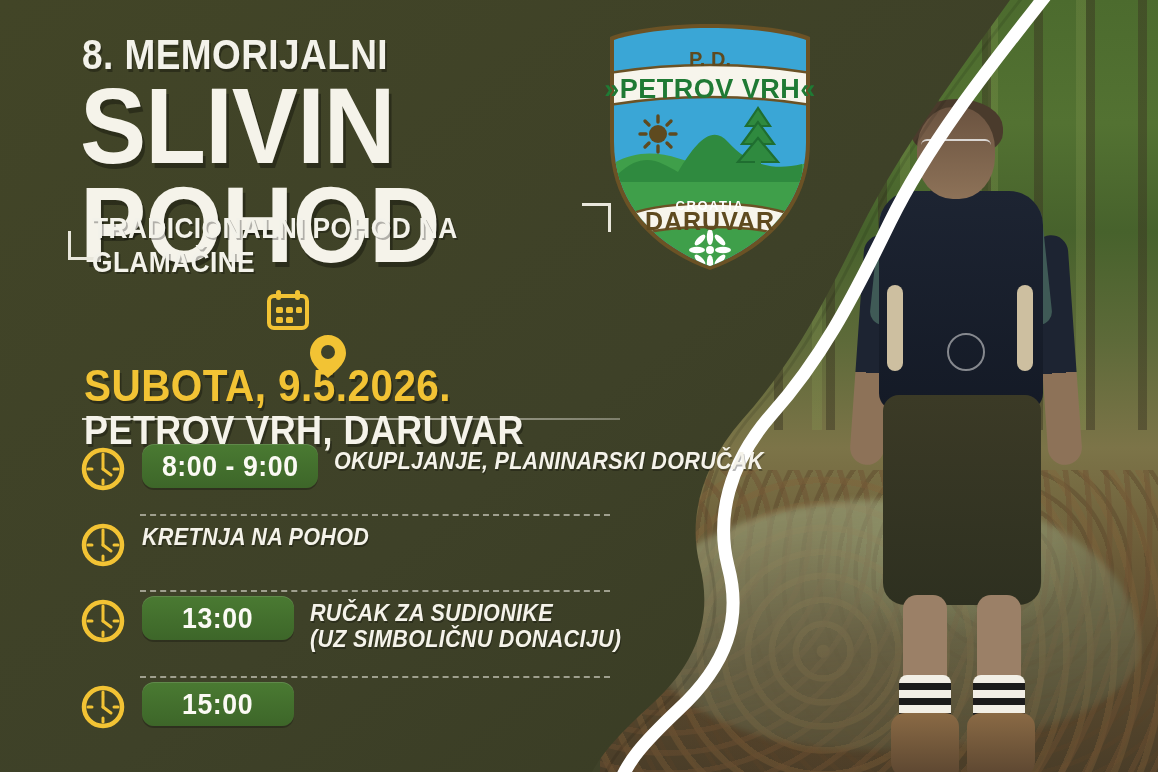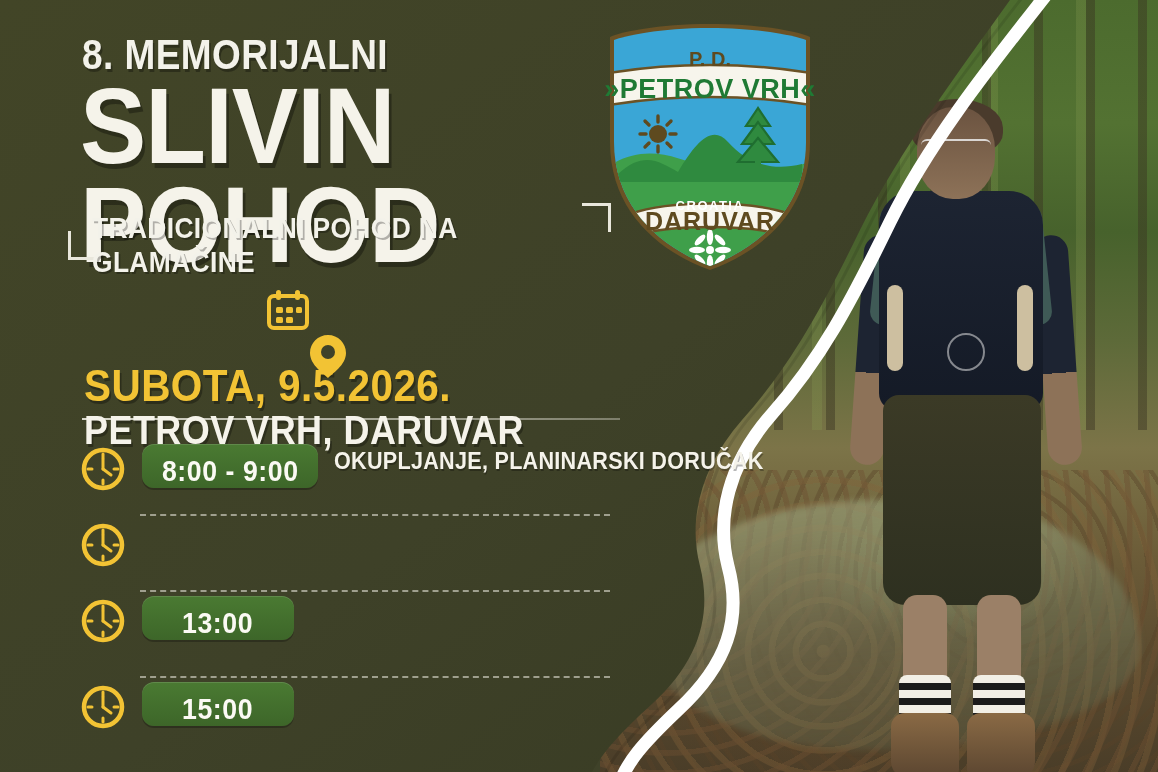--- a/index.html
+++ b/index.html
@@ -142,30 +142,30 @@
   
   .schedule{position:absolute;left:40px;top:440px;width:600px;}
   .sched-row{position:relative;display:flex;align-items:flex-start;gap:16px;height:74px;}
   .sched-row.tall{height:84px;}
   .clock{flex:0 0 auto;margin-top:6px;}
   .pill{
     flex:0 0 auto;margin-top:4px;
     min-width:152px;height:44px;border-radius:12px;
     background:linear-gradient(180deg,#4a7a32,#3d6629);
     box-shadow:0 2px 0 rgba(0,0,0,.25), inset 0 1px 0 rgba(255,255,255,.12);
-    display:flex;align-items:flex-end;justify-content:center;
+    display:flex;align-items:center;justify-content:center;
     color:#fbfaf4;font-size:29px;font-weight:700;letter-spacing:.6px;
     font-family:"Liberation Sans Narrow","Liberation Sans",sans-serif;
     padding:0 14px;box-sizing:border-box;
   }
   .pill span{transform:scaleX(.92);display:inline-block;}
   .desc{
     margin-top:8px;color:#f5f3ea;font-size:24px;font-weight:700;line-height:1.08;
     font-family:"Liberation Sans Narrow","Liberation Sans",sans-serif;
-    letter-spacing:.3px;text-shadow:1px 2px 0 rgba(0,0,0,.28);
+    letter-spacing:.3px;text-shadow:1px 2px 0 rgba(0,0,0,.28);font-style:italic;
   }
   .desc div{transform:scaleX(.9);transform-origin:left center;white-space:nowrap;}
   .dotted{
     height:0;border-top:2px dashed rgba(240,238,228,.55);
     margin:0 0 0 60px;width:470px;
   }
 
   
   .emblem{position:absolute;left:600px;top:22px;width:220px;height:250px;}
 </style>
@@ -355,38 +355,45 @@
           <circle cx="23" cy="23" r="19" fill="none" stroke="#f2c334" stroke-width="4.5"></circle>
           <g stroke="#f2c334" stroke-width="3" stroke-linecap="round">
             <line x1="23" y1="8" x2="23" y2="12"></line>
               <line x1="23" y1="34" x2="23" y2="38"></line>
             <line x1="8" y1="23" x2="12" y2="23"></line>
               <line x1="34" y1="23" x2="38" y2="23"></line>
             <line x1="23" y1="23" x2="23" y2="13"></line>
               <line x1="23" y1="23" x2="31" y2="29"></line>
           </g>
         </svg>
+        <div class="desc">
+          <div>KRETNJA NA POHOD</div>
+        </div>
       </div>
       <div class="dotted"></div>
 
       <div class="sched-row tall">
         <svg class="clock" width="46" height="46" viewBox="0 0 46 46">
           <circle cx="23" cy="23" r="19" fill="none" stroke="#f2c334" stroke-width="4.5"></circle>
           <g stroke="#f2c334" stroke-width="3" stroke-linecap="round">
             <line x1="23" y1="8" x2="23" y2="12"></line>
               <line x1="23" y1="34" x2="23" y2="38"></line>
             <line x1="8" y1="23" x2="12" y2="23"></line>
               <line x1="34" y1="23" x2="38" y2="23"></line>
             <line x1="23" y1="23" x2="23" y2="13"></line>
               <line x1="23" y1="23" x2="31" y2="29"></line>
           </g>
         </svg>
         <div class="pill">
           <span>13:00</span>
         </div>
+        <div class="desc">
+          <div>RUČAK ZA SUDIONIKE</div>
+          <div>(UZ SIMBOLIČNU DONACIJU)</div>
+        </div>
       </div>
       <div class="dotted"></div>
 
       <div class="sched-row">
         <svg class="clock" width="46" height="46" viewBox="0 0 46 46">
           <circle cx="23" cy="23" r="19" fill="none" stroke="#f2c334" stroke-width="4.5"></circle>
           <g stroke="#f2c334" stroke-width="3" stroke-linecap="round">
             <line x1="23" y1="8" x2="23" y2="12"></line>
               <line x1="23" y1="34" x2="23" y2="38"></line>
             <line x1="8" y1="23" x2="12" y2="23"></line>

